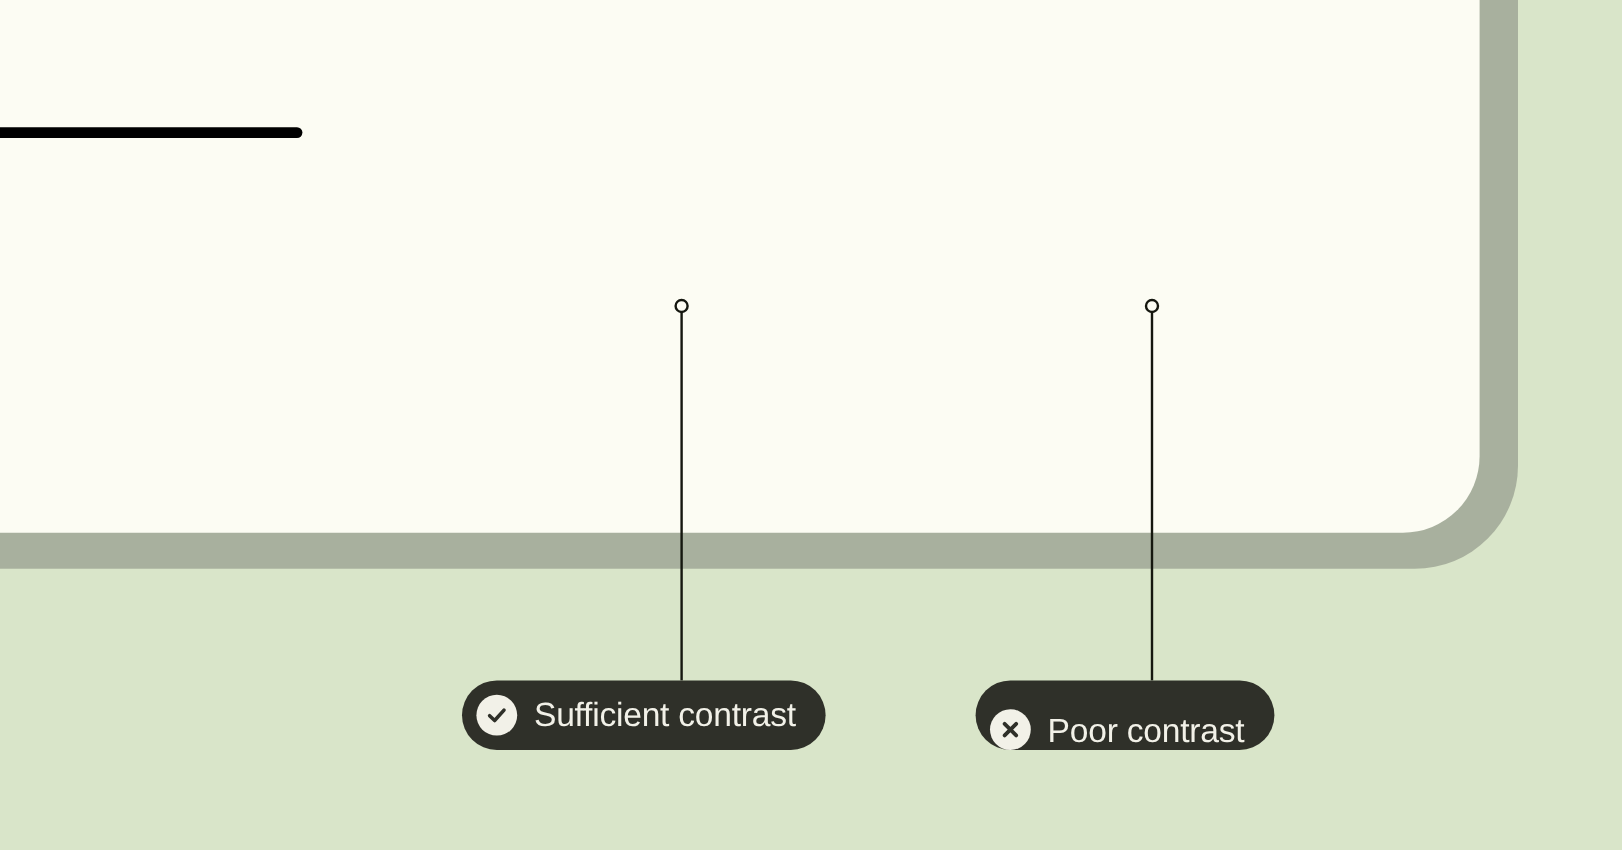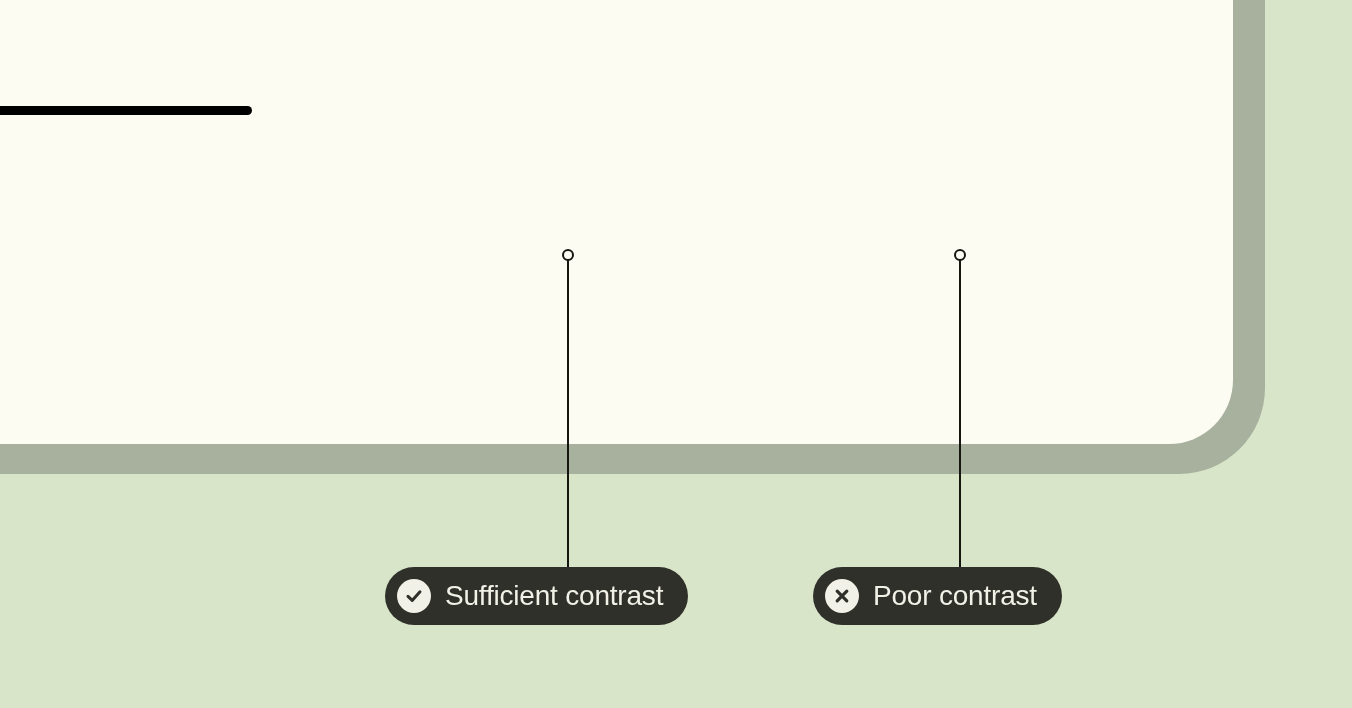--- a/index.html
+++ b/index.html
@@ -82,21 +82,21 @@
     position: absolute;
     display: flex;
     align-items: center;
     height: 58px;
     background: #2f3029;
     border-radius: 999px;
     padding: 0 25px 0 12px;
     box-sizing: border-box;
   }
   .chip-1 { left: 385px; top: 567px; align-items: center; }
-  .chip-2 { left: 813px; top: 567px; }
+  .chip-2 { left: 813px; top: 567px; align-items: flex-end; }
 
   .chip-icon {
     width: 34px;
     height: 34px;
     border-radius: 50%;
     background: #f2f1e8;
     display: flex;
     align-items: center;
     justify-content: center;
     flex: 0 0 auto;

